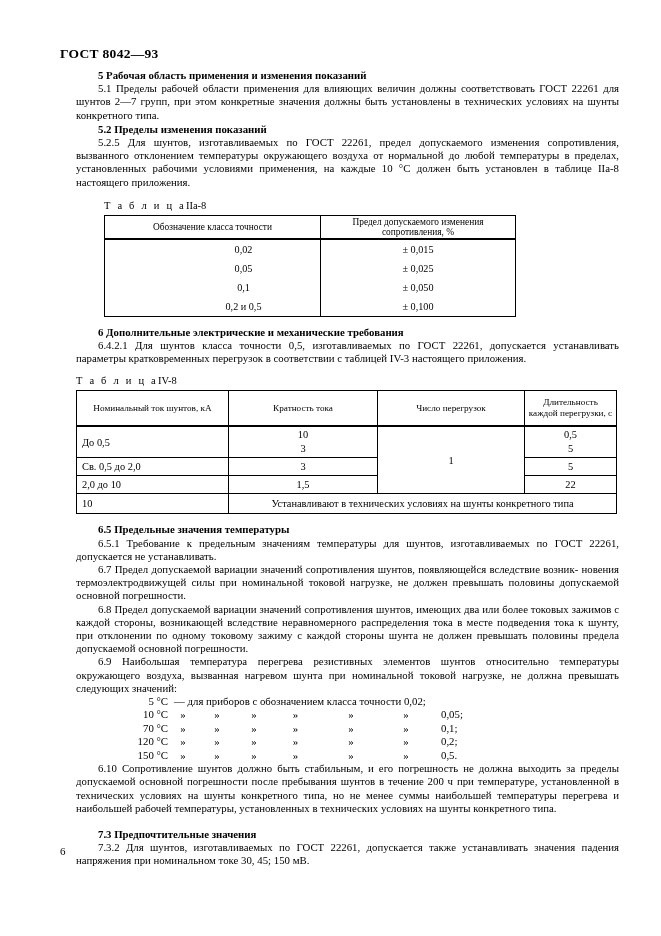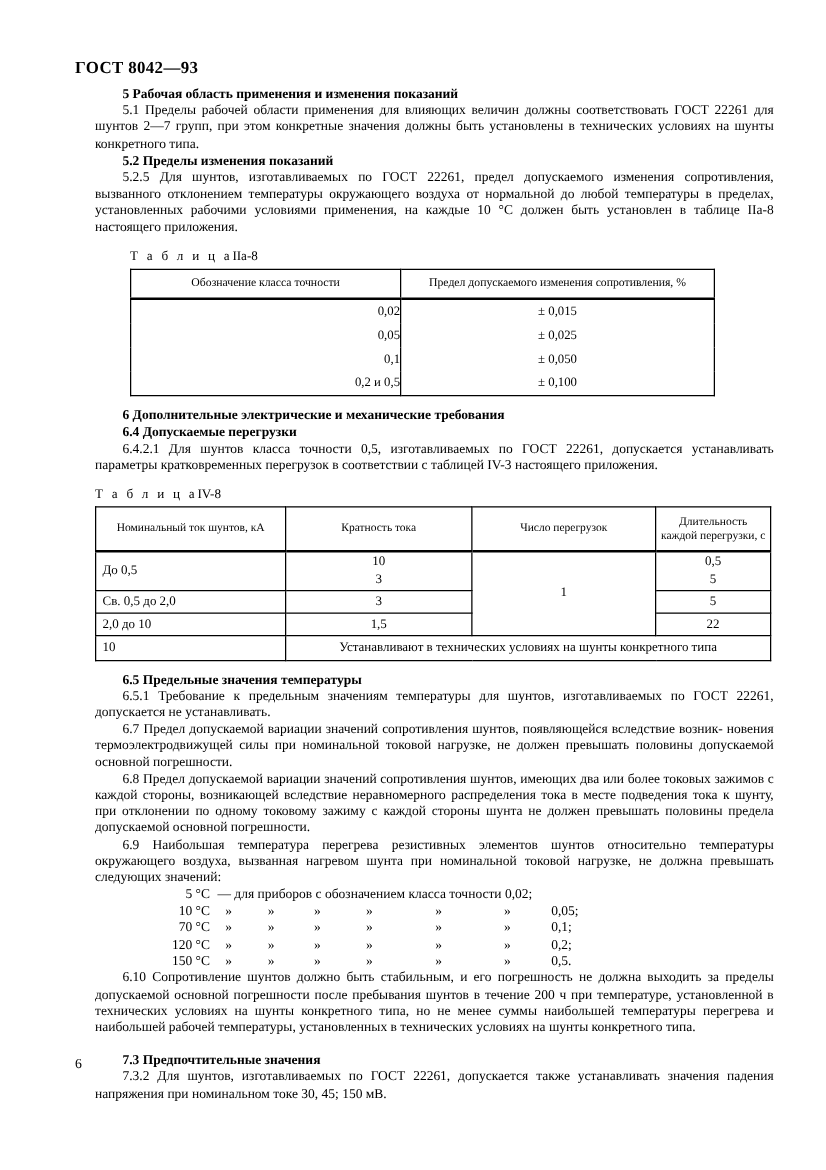--- a/index.html
+++ b/index.html
@@ -71,35 +71,35 @@
     font-size: 10.2px;
   }
   table td, table th {
     border: 1px solid #000;
     padding: 0;
     font-weight: normal;
   }
 
   
   .t1 {
-    width: 468px;
+    width: 412px;
     margin-left: 28px;
     margin-top: 2px;
   }
   .t1 th {
     height: 22px;
     text-align: center;
     font-size: 9.4px;
     border-bottom: 2px solid #000;
   }
   .t1 .c1 { width: 215px; }
   .t1 td.v1 {
     height: 19px;
     padding-left: 62px;
-    text-align: right;
+    text-align: center;
     border: none;
     border-left: 1px solid #000;
     border-right: 1px solid #000;
   }
   .t1 td.v2 {
     height: 19px;
     text-align: center;
     border: none;
     border-right: 1px solid #000;
   }
@@ -221,21 +221,20 @@
         <tr class="last">
           <td class="v1">0,2 и 0,5</td>
           <td class="v2">± 0,100</td>
         </tr>
       </tbody>
     </table>
 
     <div style="height:8px"></div>
 
     <p class="sec-head">6  Дополнительные электрические и механические требования</p>
-    <p class="sec-head">6.4  Допускаемые перегрузки</p>
     <p class="para">6.4.2.1  Для шунтов класса точности 0,5, изготавливаемых по ГОСТ  22261, допускается устанавливать параметры кратковременных перегрузок в соответствии с таблицей IV-3 настоящего приложения.</p>
 
     <div style="height:9px"></div>
 
     <p class="tbl-cap"><span>Т а б л и ц а</span><span class="num">IV-8</span></p>
 
     <table class="t2">
       <thead>
         <tr>
           <th style="width:145px">Номинальный ток шунтов, кА</th>

